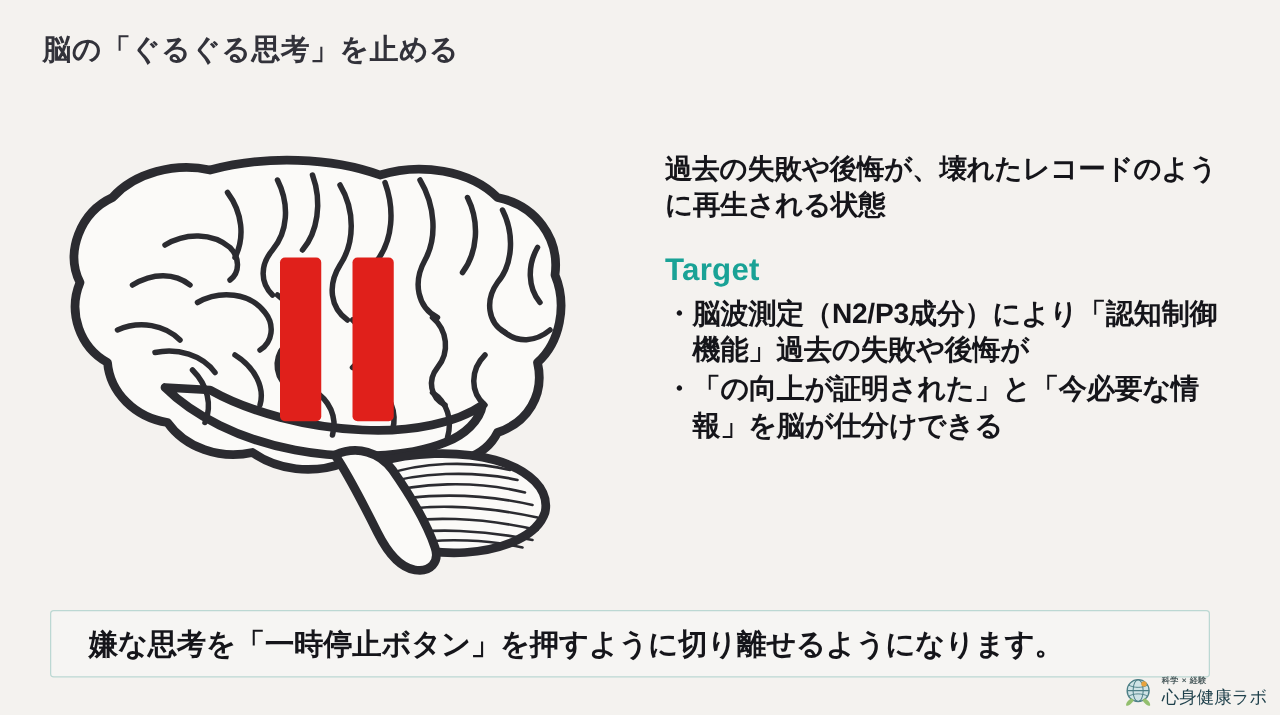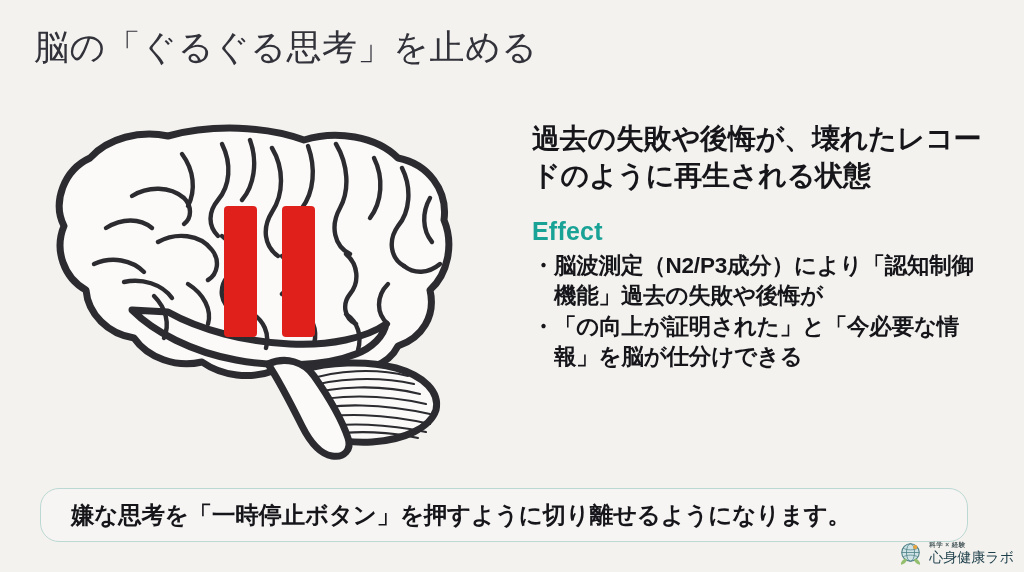--- a/index.html
+++ b/index.html
@@ -16,22 +16,22 @@
     height: 572px;
     background: #f4f2ef;
     overflow: hidden;
   }
 
   
   #slide-title {
     position: absolute;
     left: 34px;
     top: 24px;
-    font-size: 35px;
-    font-weight: normal;
+    font-size: 23px;
+    font-weight: bold;
     color: #32323a;
     letter-spacing: 0.5px;
     white-space: nowrap;
   }
 
   
   #brain-figure {
     position: absolute;
     left: 36px;
     top: 124px;
@@ -92,21 +92,21 @@
   .section-heading {
     color: #19a296;
     font-size: 25px;
     font-weight: bold;
     letter-spacing: 0.2px;
     line-height: 1.2;
   }
   #target-heading { margin: 0 0 8px 0; }
   .body-text {
     color: #15151a;
-    font-size: 28px;
+    font-size: 22px;
     font-weight: bold;
     line-height: 1.33;
     margin: 0;
     letter-spacing: -0.2px;
   }
   #effect-heading {
     margin: 22px 0 5px 0;
   }
   #effect-list {
     list-style: none;
@@ -136,21 +136,21 @@
   
   #callout-box {
     position: absolute;
     left: 40px;
     top: 488px;
     width: 928px;
     height: 54px;
     box-sizing: border-box;
     background: #f6f5f3;
     border: 1.6px solid #bcd8d3;
-    border-radius: 19px;
+    border-radius: 3px;
     display: flex;
     align-items: center;
   }
   #callout-text {
     margin-left: 30px;
     color: #15151a;
     font-size: 23.5px;
     font-weight: bold;
     letter-spacing: -0.2px;
     white-space: nowrap;
@@ -260,21 +260,21 @@
   <div id="pause-overlay">
     <div class="pause-bar" id="pause-bar-left"></div>
     <div class="pause-bar" id="pause-bar-right"></div>
   </div>
 
   <div id="content-column">
 
 
     <p class="body-text">過去の失敗や後悔が、壊れたレコードのように再生される状態</p>
 
-    <div class="section-heading" id="effect-heading">Effect</div>
+    <div class="section-heading" id="effect-heading">Target</div>
 
     <ul id="effect-list">
       <li>
         <span class="bullet-marker">・</span>
         <span class="bullet-text">脳波測定（N2/P3成分）により「認知制御機能」過去の失敗や後悔が</span>
       </li>
       <li>
         <span class="bullet-marker">・</span>
         <span class="bullet-text">「の向上が証明された」と「今必要な情報」を脳が仕分けできる</span>
       </li>

